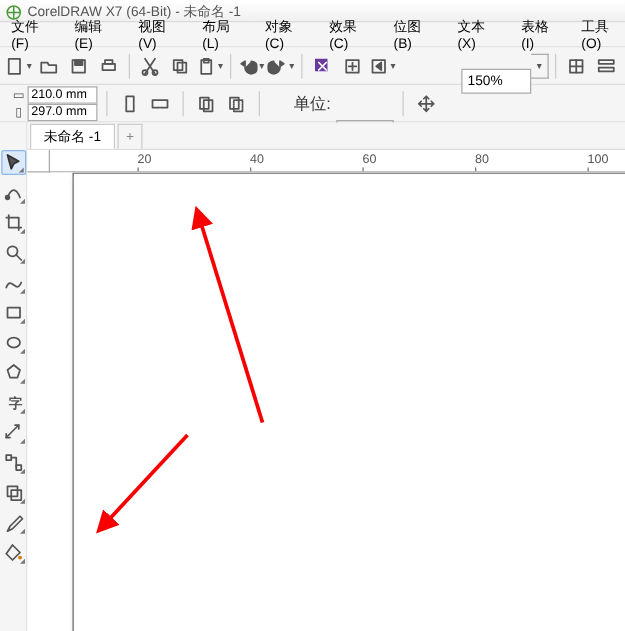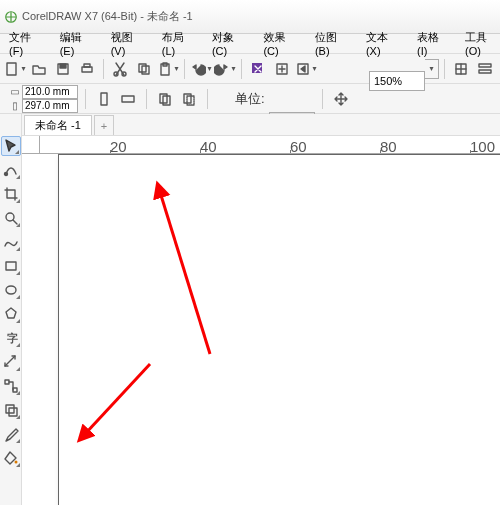--- a/index.html
+++ b/index.html
@@ -1,18 +1,18 @@
 <!DOCTYPE html>
 <html><head>
 <meta charset="utf-8">
 <style>
   * { box-sizing: border-box; margin: 0; padding: 0; font-family: "Microsoft YaHei", Arial, sans-serif; }
   body { width: 500px; height: 505px; overflow: hidden; background: #fff; font-size: 11px; }
 
-  .titlebar { height: 34px; background: linear-gradient(#fff,#f0f0f0); border-bottom: 1px solid #d0d0d0; display: flex; align-items: center; padding: 0 4px; }
+  .titlebar { height: 18px; background: linear-gradient(#fff,#f0f0f0); border-bottom: 1px solid #d0d0d0; display: flex; align-items: flex-end; padding: 0 4px; }
   .titlebar .icon { width: 14px; height: 14px; margin-right: 4px; }
   .titlebar .title { color: #555; font-size: 11px; }
 
   .menubar { height: 20px; background: #f5f5f5; border-bottom: 1px solid #ddd; display: flex; align-items: center; padding: 0 4px; gap: 16px; }
   .menubar .menu { padding: 1px 5px; font-size: 11px; cursor: default; }
 
   .toolbar { height: 30px; background: #f5f5f5; border-bottom: 1px solid #ddd; display: flex; align-items: center; padding: 0 4px; gap: 2px; }
   .toolbar .btn { width: 22px; height: 22px; display: flex; align-items: center; justify-content: center; border-radius: 2px; }
   .toolbar .sep { width: 1px; height: 20px; background: #ccc; margin: 0 3px; }
   .toolbar .dropdown-arrow::after { content: "▾"; font-size: 8px; color: #555; margin-left: 1px; }
@@ -46,21 +46,21 @@
   .doctabs .tab.add { background:#f5f5f5; padding:0 6px; color:#888; }
 
   .canvaswrap { position:relative; height:calc(100% - 22px); background:#fff; }
   .ruler-h { position:absolute; top:0; left:18px; right:0; height:18px; background:#fff; border-bottom:1px solid #aaa; overflow:hidden; }
   .ruler-v { position:absolute; left:0; top:18px; bottom:0; width:18px; background:#fff; border-right:1px solid #aaa; overflow:hidden; }
   .ruler-corner { position:absolute; left:0; top:0; width:18px; height:18px; background:#fff; border-right:1px solid #aaa; border-bottom:1px solid #aaa; }
   .canvas { position:absolute; left:18px; top:18px; right:0; bottom:0; background:#fff; overflow:hidden; }
 
   .page { position:absolute; left:18px; top:0; width:450px; height:600px; background:#fff; border:1px solid #666; box-shadow:3px 3px 6px rgba(0,0,0,.25); }
 
-  .ruler-h .tick, .ruler-v .tick { position:absolute; color:#555; font-size:15px; }
+  .ruler-h .tick, .ruler-v .tick { position:absolute; color:#555; font-size:10px; }
   .ruler-h .tick { top:2px; }
   .ruler-v .tick { left:2px; transform: none; }
   .ruler-h .tick::after { content:""; position:absolute; left:0; top:12px; width:1px; height:6px; background:#777; }
   .ruler-v .tick::after { content:""; position:absolute; top:0; left:12px; height:1px; width:6px; background:#777; }
 
   svg.icon { width:16px; height:16px; }
   svg.icon * { stroke:#555; stroke-width:1.4; fill:none; stroke-linecap:round; stroke-linejoin:round; }
 </style>
 </head>
 <body>

